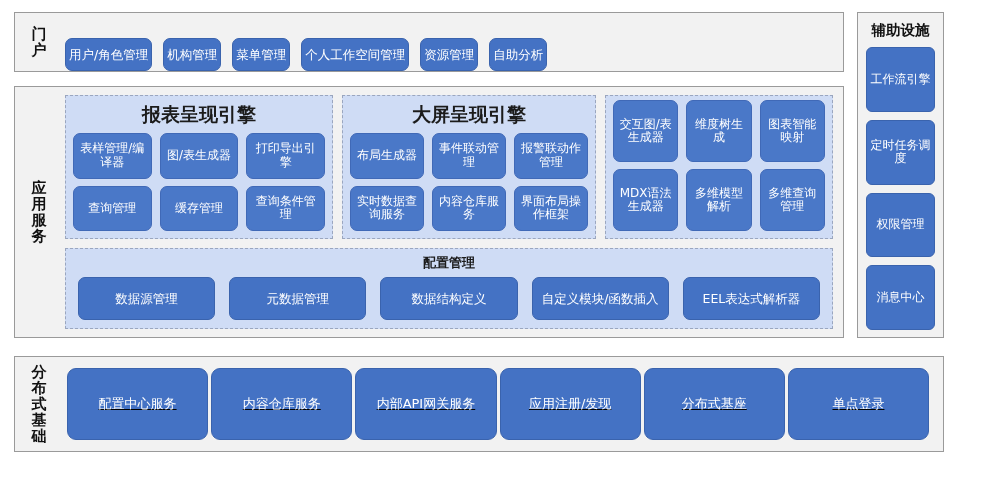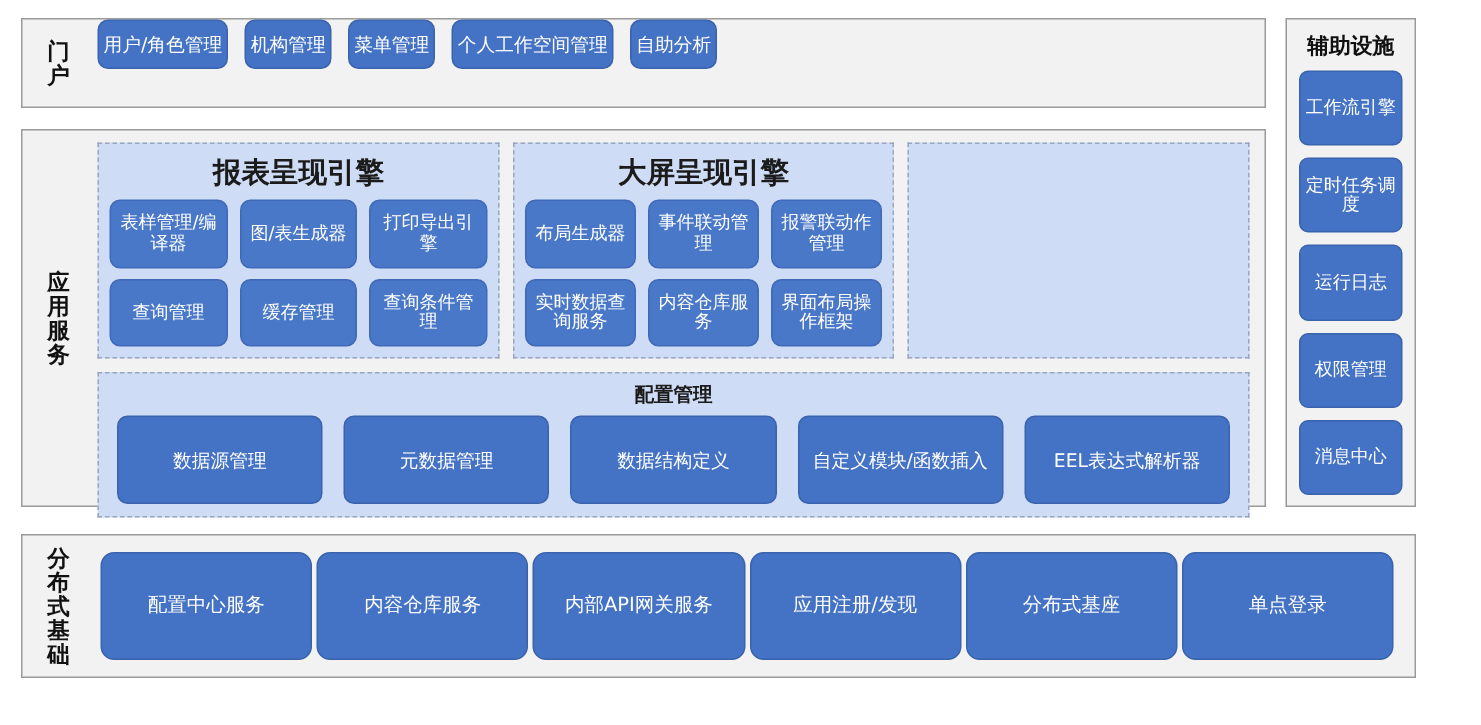--- a/index.html
+++ b/index.html
@@ -53,21 +53,21 @@
     box-sizing:border-box;
     font-size:12px;
     padding:1px 3px;
   }
   .btn.lite{ background:#4a78c8; border-color:#4069b7; }
 
   
   #portal{left:14px;top:12px;width:830px;height:60px;}
   .portal-row{
     display:flex;
-    align-items:flex-start;
+    align-items:flex-end;
     gap:11px;
     height:100%;
     padding:0 12px 0 2px;
     box-sizing:border-box;
   }
   .portal-row .btn{height:33px;font-size:12.5px;flex:0 0 auto;}
 
   
   #appsvc{left:14px;top:86px;width:830px;height:252px;}
   .appsvc-inner{padding:8px 10px 8px 2px;box-sizing:border-box;height:100%;}
@@ -97,21 +97,21 @@
   }
   .engine-grid .btn{font-size:12px;}
 
   
   .cfg{
     margin-top:9px;
     border:1px dashed #9aa6bf;
     background:#cfdcf5;
     box-sizing:border-box;
     padding:3px 12px 8px 12px;
-    height:97px;
+    height:81px;
     display:flex;
     flex-direction:column;
   }
   .cfg-title{
     text-align:center;
     font-size:13px;
     font-weight:600;
     color:#1b1b1b;
     padding:2px 0 5px 0;
   }
@@ -119,20 +119,21 @@
   .cfg-row .btn{flex:1 1 0;font-size:12.5px;}
 
   
   #dist{left:14px;top:356px;width:930px;height:96px;justify-content:flex-end;}
   .dist-row{
     display:flex;
     gap:3px;
     height:100%;
     padding:11px 14px 11px 4px;
     box-sizing:border-box;
+    text-decoration:underline;
   }
   .dist-row .btn{flex:1 1 0;font-size:13px;border-radius:9px;}
 
   
   #aux{
     position:absolute;
     left:857px;top:12px;width:87px;height:326px;
     background:#f2f2f2;
     border:1px solid #9a9a9a;
     box-sizing:border-box;
@@ -158,20 +159,21 @@
   <div class="panel" id="portal">
     <div class="side-label">
       <span>门户</span>
     </div>
     <div class="panel-body">
       <div class="portal-row">
         <div class="btn">用户/角色管理</div>
         <div class="btn">机构管理</div>
         <div class="btn">菜单管理</div>
         <div class="btn">个人工作空间管理</div>
+        <div class="btn">资源管理</div>
         <div class="btn">自助分析</div>
       </div>
     </div>
   </div>
 
   <div class="panel" id="appsvc">
     <div class="side-label">
       <span>应用服务</span>
     </div>
     <div class="panel-body">
@@ -197,20 +199,28 @@
               <div class="btn lite">布局生成器</div>
               <div class="btn lite">事件联动管理</div>
               <div class="btn lite">报警联动作管理</div>
               <div class="btn lite">实时数据查询服务</div>
               <div class="btn lite">内容仓库服务</div>
               <div class="btn lite">界面布局操作框架</div>
             </div>
           </div>
 
           <div class="engine" style="flex:1 1 auto;">
+            <div class="engine-grid">
+              <div class="btn lite">交互图/表生成器</div>
+              <div class="btn lite">维度树生成</div>
+              <div class="btn lite">图表智能映射</div>
+              <div class="btn lite">MDX语法生成器</div>
+              <div class="btn lite">多维模型解析</div>
+              <div class="btn lite">多维查询管理</div>
+            </div>
           </div>
 
         </div>
 
         <div class="cfg">
           <div class="cfg-title">配置管理</div>
           <div class="cfg-row">
             <div class="btn">数据源管理</div>
             <div class="btn">元数据管理</div>
             <div class="btn">数据结构定义</div>
@@ -237,19 +247,18 @@
         <div class="btn">单点登录</div>
       </div>
     </div>
   </div>
 
   <div id="aux">
     <div class="aux-title">辅助设施</div>
     <div class="aux-list">
       <div class="btn">工作流引擎</div>
       <div class="btn">定时任务调度</div>
-      <div class="btn">运行日志</div>
       <div class="btn">权限管理</div>
       <div class="btn">消息中心</div>
     </div>
   </div>
 
 </div>
 
 </body></html>

